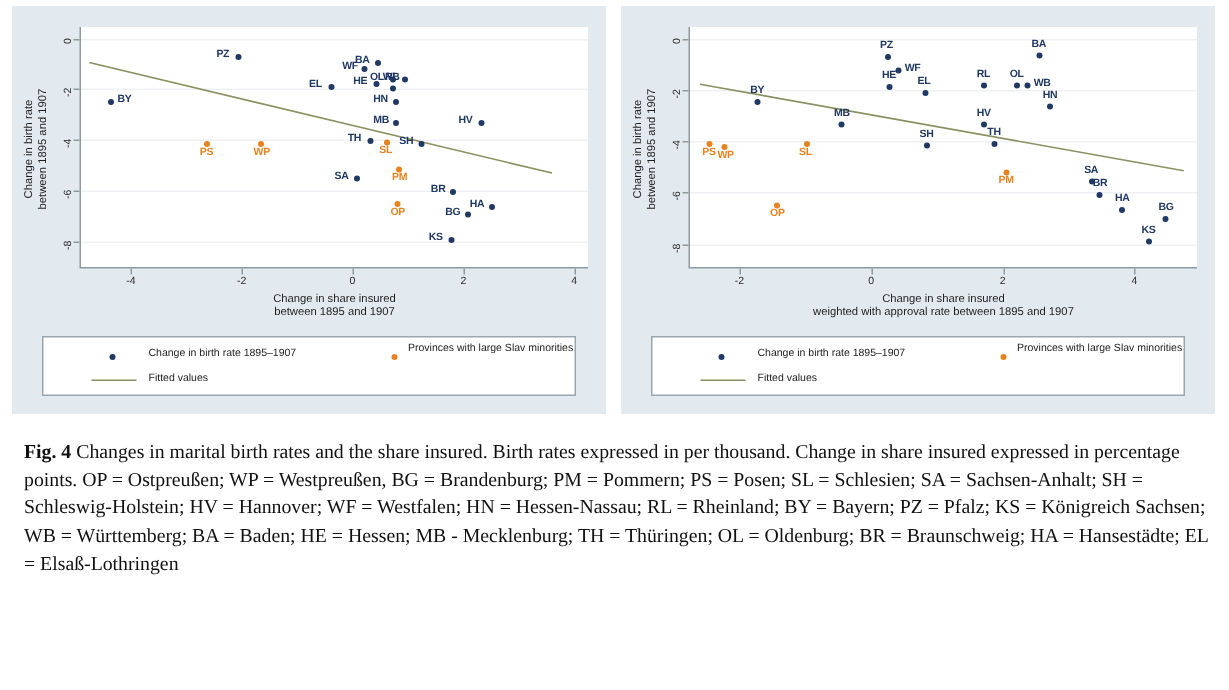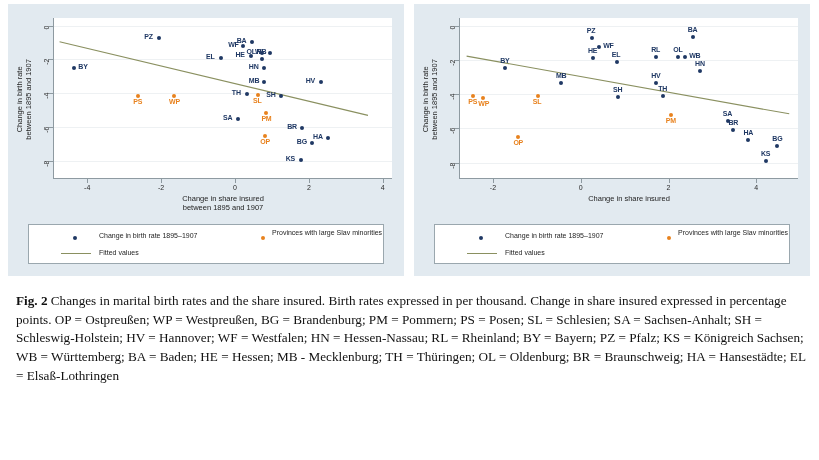--- a/index.html
+++ b/index.html
@@ -283,30 +283,31 @@
         <div class="tick-h" style="left: 254.506px; top: 175px;"></div>
         <div class="ticklabel" style="left: 246.506px; top: 180px; width: 16px; text-align: center;">2</div>
         <div class="tick-h" style="left: 342.299px; top: 175px;"></div>
         <div class="ticklabel" style="left: 334.299px; top: 180px; width: 16px; text-align: center;">4</div>
         <div class="axistitle y" style="width: 160px; left: -64px; top: 86px;">
           <div>Change in birth rate</div>
           <div>between 1895 and 1907</div>
         </div>
         <div class="axistitle" style="left: 46px; width: 338px; top: 190px;">
           <div>Change in share insured</div>
+          <div>weighted with approval rate  between 1895 and 1907</div>
         </div>
         <div class="legend" style="left: 20px; top: 220px; width: 356px; height: 40px;">
           <div class="legdot" style="left: 44px; top: 11px; background: rgb(31, 56, 100);"></div>
           <div class="legtext" style="left: 70px; top: 7px; font-family: &quot;Liberation Sans&quot;, sans-serif; font-size: 7px; color: rgb(29, 29, 29);">Change in birth rate 1895–1907</div>
           <div class="legdot" style="left: 232px; top: 11px; background: rgb(232, 130, 30);"></div>
           <div class="legtext" style="left: 243px; top: 4px; font-family: &quot;Liberation Sans&quot;, sans-serif; font-size: 7px; color: rgb(29, 29, 29); width: 120px; white-space: normal;">Provinces with large Slav minorities</div>
           <div class="legline" style="left: 32px; top: 28px; background: rgb(138, 144, 96);"></div>
           <div class="legtext" style="left: 70px; top: 24px; font-family: &quot;Liberation Sans&quot;, sans-serif; font-size: 7px; color: rgb(29, 29, 29);">Fitted values</div>
         </div>
       </div>
   </div>
 
   <div class="caption">
-    <b>Fig. 2</b>
+    <b>Fig. 4</b>
     <span>Changes in marital birth rates and the share insured. Birth rates expressed in per thousand. Change in share insured expressed in percentage points. OP = Ostpreußen; WP = Westpreußen, BG = Brandenburg; PM = Pommern; PS = Posen; SL = Schlesien; SA = Sachsen-Anhalt; SH = Schleswig-Holstein; HV = Hannover; WF = Westfalen; HN = Hessen-Nassau; RL = Rheinland; BY = Bayern; PZ = Pfalz; KS = Königreich Sachsen; WB = Württemberg; BA = Baden; HE = Hessen; MB - Mecklenburg; TH = Thüringen; OL = Oldenburg; BR = Braunschweig; HA = Hansestädte; EL = Elsaß-Lothringen</span>
   </div>
 
 </div>
 
 </body></html>

